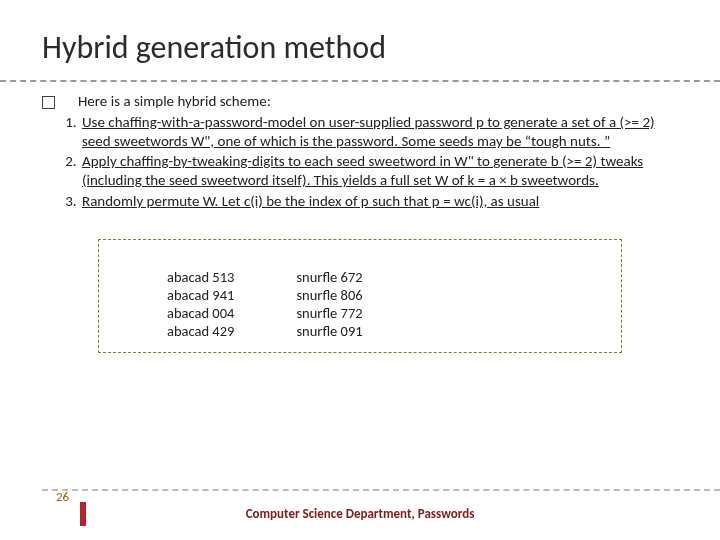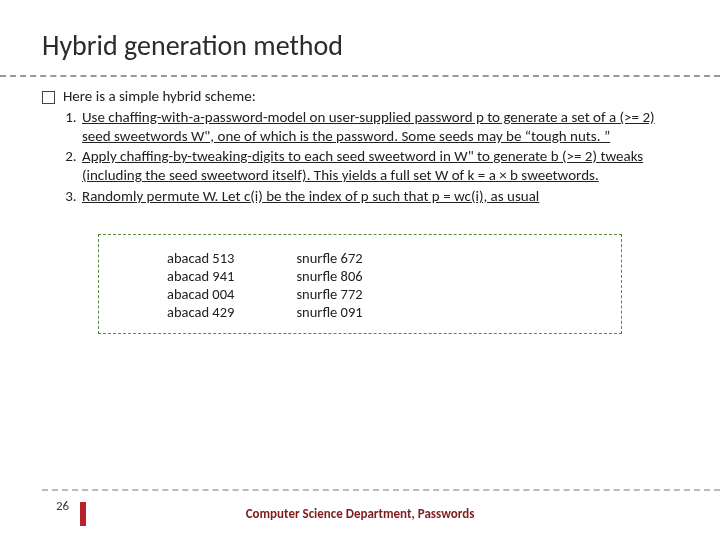--- a/index.html
+++ b/index.html
@@ -18,38 +18,38 @@
     position: relative;
     width: 720px;
     height: 540px;
     box-sizing: border-box;
   }
   .title-block {
     padding: 28px 0 6px 42px;
   }
   .title-block h1 {
     margin: 0;
-    font-size: 28px;
+    font-size: 32px;
     font-weight: 400;
     color: #2b2b2b;
     letter-spacing: 0px;
   }
   .title-rule {
     margin: 6px 0 0 0;
     border: none;
     border-top: 2px dashed #999;
     width: 100%;
   }
   .body {
     padding: 10px 42px 0 42px;
   }
   .bullet {
     display: flex;
     align-items: flex-start;
-    gap: 8px;
+    gap: 23px;
     margin-bottom: 2px;
   }
   .bullet-mark {
     width: 11px;
     height: 11px;
     border: 1.5px solid #444;
     margin-top: 4px;
     flex: 0 0 auto;
   }
   .bullet-text {
@@ -65,41 +65,41 @@
     text-decoration: underline;
   }
   .example-box {
     margin: 28px 56px 0 56px;
     border: 1.5px dashed #5b8a3f;
     padding: 10px 14px 12px 14px;
     font-size: 14.5px;
   }
   .example-cols {
     display: flex;
-    margin-top: 4px;
+    margin-top: 18px;
     padding-left: 54px;
     gap: 62px;
   }
   .example-cols > div > div {
     white-space: nowrap;
   }
   .footer-rule {
     position: absolute;
     left: 42px;
     right: 0;
     bottom: 42px;
     border: none;
     border-top: 2px dashed #bbb;
   }
   .page-num {
     position: absolute;
     left: 56px;
-    bottom: 26px;
+    bottom: 35px;
     font-size: 13px;
-    color: #404040;
+    color: #a16207;
   }
   .accent-bar {
     position: absolute;
     left: 80px;
     bottom: 14px;
     width: 6px;
     height: 24px;
     background: #b5242a;
   }
   .footer-text {

